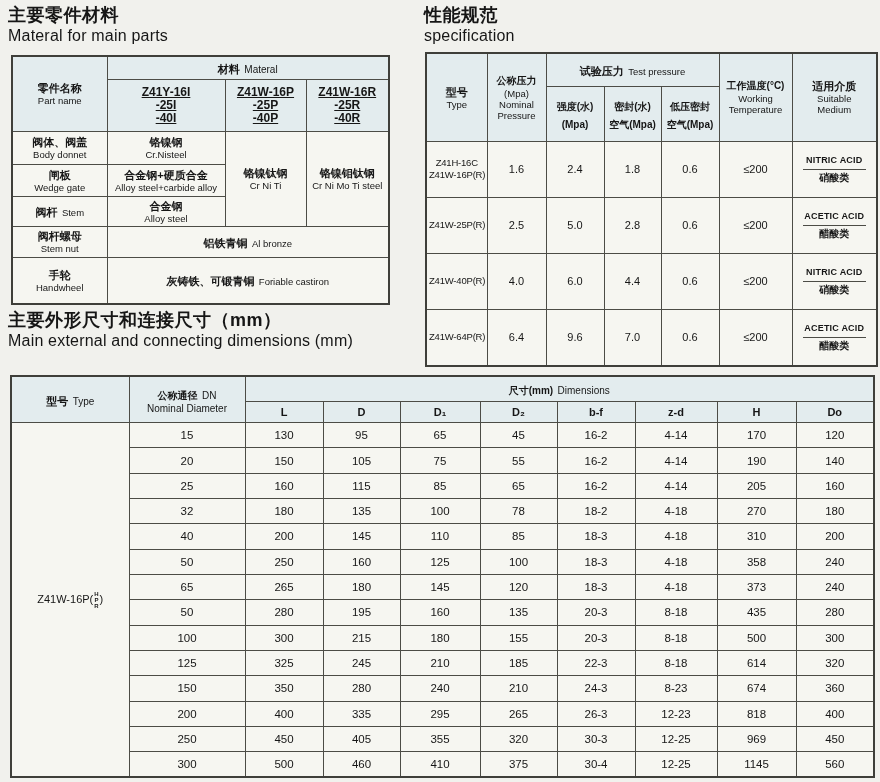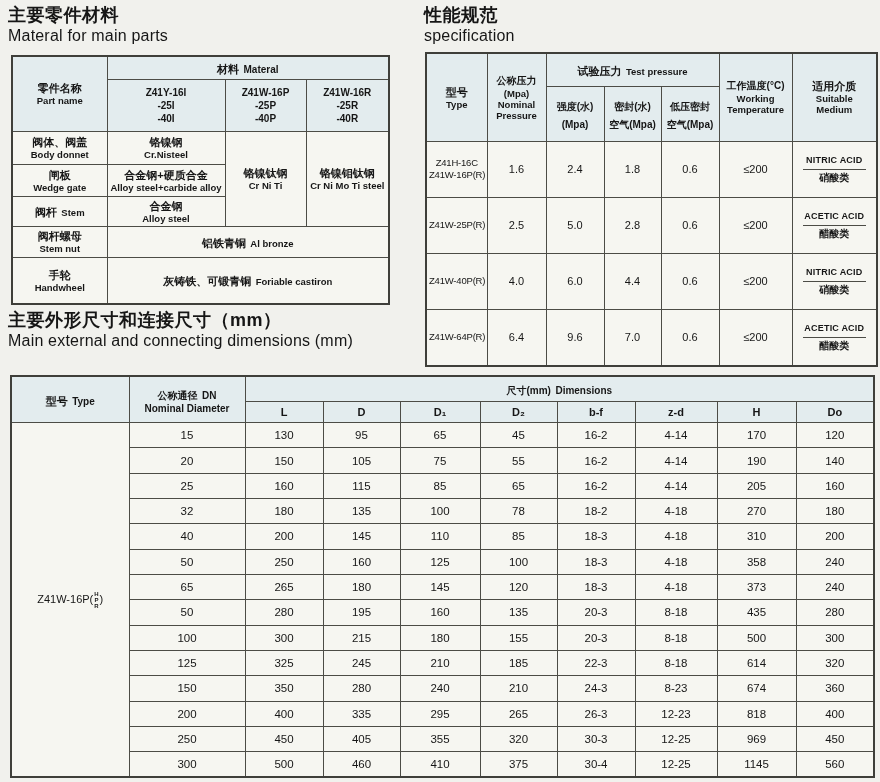--- a/index.html
+++ b/index.html
@@ -34,26 +34,26 @@
     border:1px solid var(--border, #4c4c46);
     text-align:center;
     vertical-align:middle;
     padding:1px 2px;
     overflow:hidden;
   }
   .doc th { background: var(--header-fill, #e8eeee); font-weight:normal; }
   .doc td { background: var(--cell-fill, #f6f6f1); }
 
   .czh { font-size:11px; font-weight:bold; line-height:14px; }
-  .cen { font-size:9.5px; font-weight:bold; line-height:11px; letter-spacing:0; }
+  .cen { font-size:9.5px; font-weight:normal; line-height:11px; letter-spacing:0; }
   .sz10 { font-size:10px; }
 
   
   #mat-table { left:11px; top:55px; width:377px; height:232px; }
-  #mat-table .model { font-size:10px; font-weight:bold; line-height:13px; }
+  #mat-table .model { font-size:12px; font-weight:bold; line-height:13px;text-decoration:underline; }
 
   
   #spec-table { left:425px; top:52px; width:451px; height:232px; }
   #spec-tbody tr { height:36px; }
   .spec-type { font-size:9.5px; line-height:12px; white-space:nowrap; letter-spacing:-.2px; }
   .spec-val  { font-size:11px; }
   .spec-medium { padding:10px !important; }
   .m-wrap { display:flex; flex-direction:column; height:35px; }
   .m-top, .m-bot { flex:1; display:flex; align-items:center; justify-content:center; }
   .m-top { border-bottom:1px solid var(--border, #4c4c46); font-size:9px; font-weight:bold; letter-spacing:.2px; }

